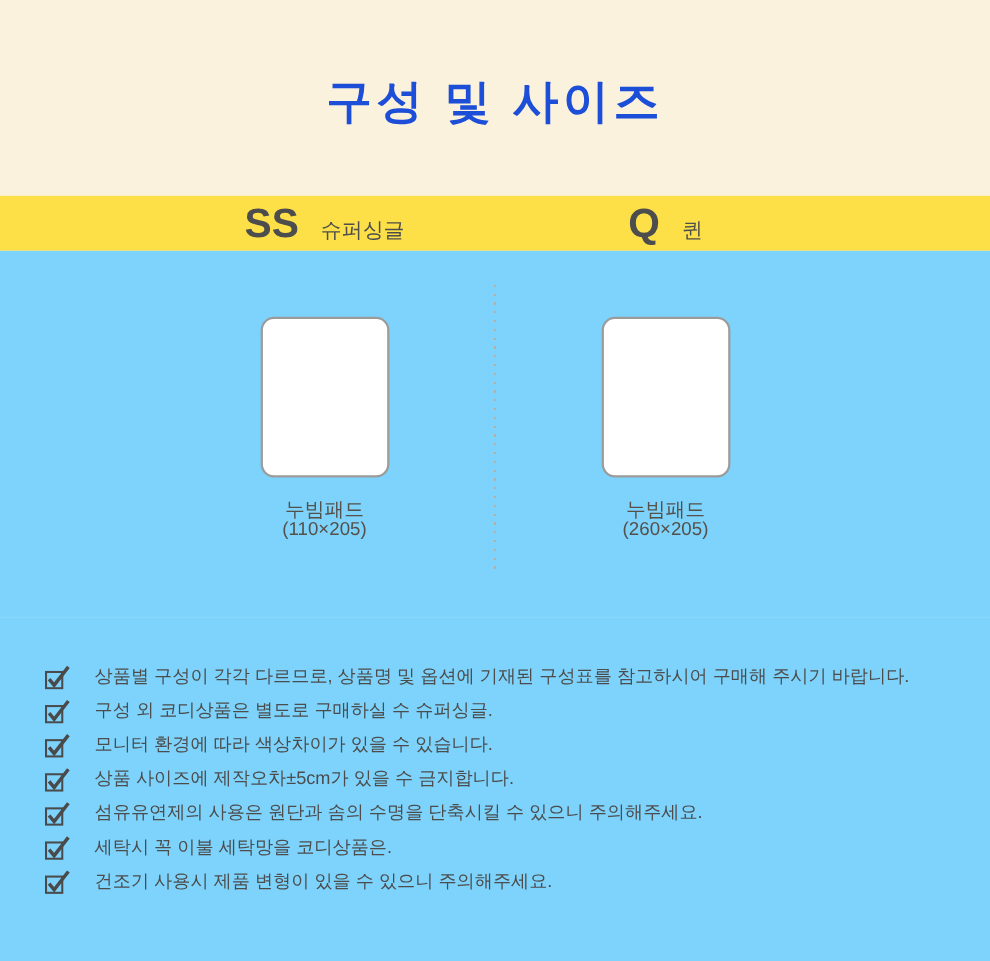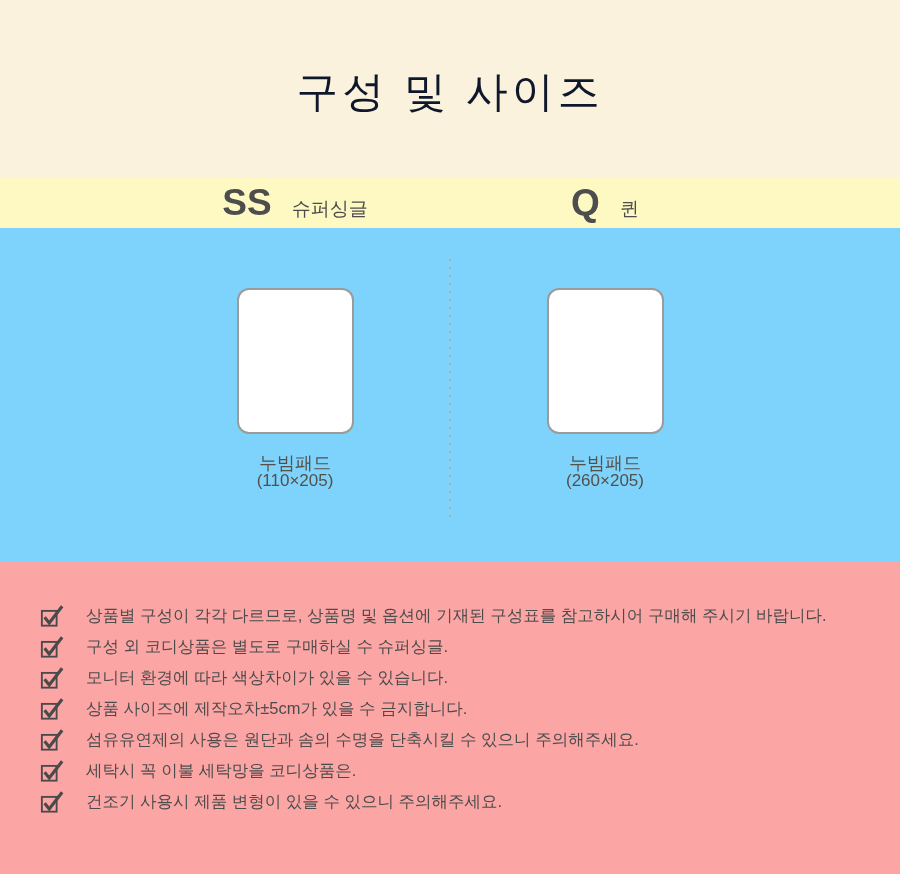--- a/index.html
+++ b/index.html
@@ -18,29 +18,29 @@
     height: 178px;
     background: #faf2dd;
     display: flex;
     align-items: center;
     justify-content: center;
   }
   .hero h1 {
     margin: 12px;
     padding-top: 6px;
     font-size: 42px;
-    font-weight: 400;
+    font-weight: 700;
     letter-spacing: 4px;
-    color: #0f172a;
+    color: #1d4ed8;
   }
 
   
   .size-band {
     height: 50px;
-    background: #fef9c3;
+    background: #fde047;
     display: flex;
     justify-content: center;
     align-items: center;
   }
   .size-band .cols,
   .diagram .cols {
     width: 620px;
     display: flex;
   }
   .size-band .col {
@@ -102,21 +102,21 @@
     top: 31px;
     width: 2px;
     height: 260px;
     background-image: repeating-linear-gradient(
       to bottom, #b5b0a3 0px, #b5b0a3 2px, transparent 2px, transparent 8px);
   }
 
   
   .notes {
     flex: 1;
-    background: #fca5a5;
+    background: #7dd3fc;
     padding: 44px 40px 0 40px;
     box-sizing: border-box;
   }
   .notes ul { margin: 0; padding: 0; list-style: none; }
   .notes li {
     display: flex;
     align-items: flex-start;
     margin-bottom: 9px;
   }
   .check-icon {

